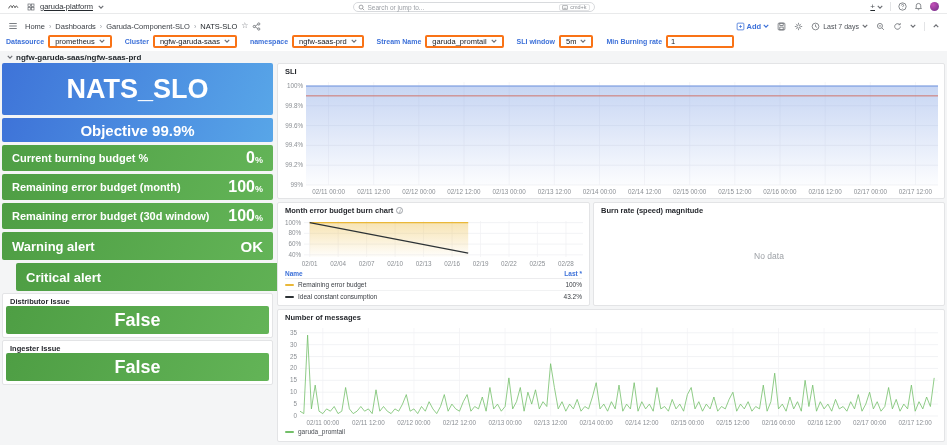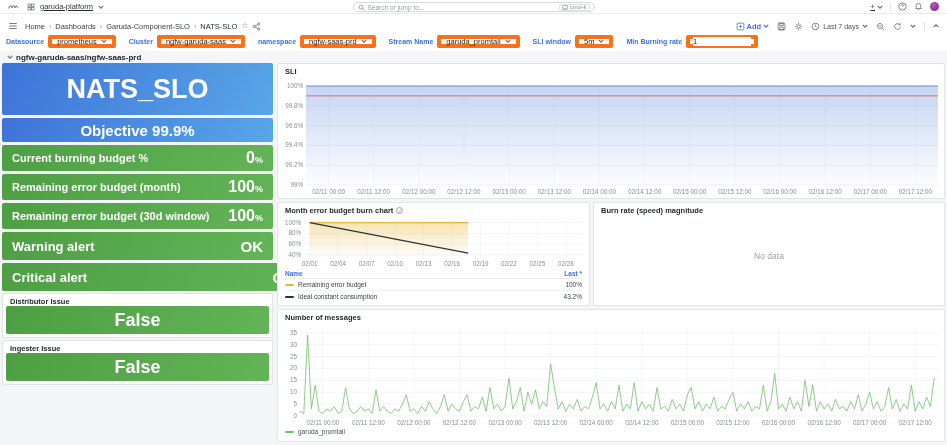--- a/index.html
+++ b/index.html
@@ -36,21 +36,21 @@
   .actions { margin-left:auto; display:flex; align-items:center; gap:8px; }
   .add-btn { display:flex; align-items:center; gap:2px; color:#3d71d9; font-size:7.5px; font-weight:bold; }
   .time-btn { display:flex; align-items:center; gap:3px; font-size:7px; color:#4b4f55; }
   .ic { stroke:#5d6167; fill:none; stroke-width:1.3; }
 
   
   .filterbar { position:absolute; top:31px; left:0; right:0; height:20px; background:#fff;
     display:flex; align-items:center; padding:0 6px; gap:13px; }
   .fgroup { display:flex; align-items:center; gap:4px; }
   .flabel { font-size:7px; color:#3d71d9; font-weight:bold; }
-  .fbox { display:flex; align-items:center; gap:4px; border:4px solid #f97316; border-radius:2px;
+  .fbox { display:flex; align-items:center; gap:4px; border:2px solid #f97316; border-radius:2px;
     background:#fff; font-size:7.5px; color:#202226; padding:1px 5px; height:13px; }
   .fbox input { border:none; outline:none; font-size:7.5px; width:58px; font-family:inherit; color:#202226;}
 
   
   .rowheader { position:absolute; top:51px; left:0; right:0; height:12px; background:#f4f5f6;
     display:flex; align-items:center; gap:3px; padding:0 7px; font-size:8px; font-weight:bold; color:#24292e; }
 
   
   .dash { position:absolute; top:63px; left:0; right:0; bottom:0; background:#f4f5f6;text-align:right; }
   .panel { position:absolute; background:#fff; border:1px solid #e3e4e6; border-radius:2px; overflow:hidden; }
@@ -307,21 +307,21 @@
         <span class="lbl" style="font-size:11px">Remaining error budget (30d window)</span>
         <span class="val"><span>100</span><span class="sfx">%</span></span>
       </div>
     </div>
     <div class="stat green" style="left:2px;top:169px;width:271px;height:28px">
       <div class="stat-row">
         <span class="lbl" style="font-size:13px">Warning alert</span>
         <span class="val" style="font-size:15px">OK</span>
       </div>
     </div>
-    <div class="stat green" style="left:2px;top:200px;width:303px;height:28px">
+    <div class="stat green" style="left:16px;top:200px;width:303px;height:28px">
       <div class="stat-row">
         <span class="lbl" style="font-size:13px">Critical alert</span>
         <span class="val" style="font-size:15px">OK</span>
       </div>
     </div>
 
     <div class="panel" style="left:2px;top:230px;width:271px;height:45px">
       <div class="ptitle">Distributor Issue</div>
       <div class="bool-body">False</div>
     </div>

